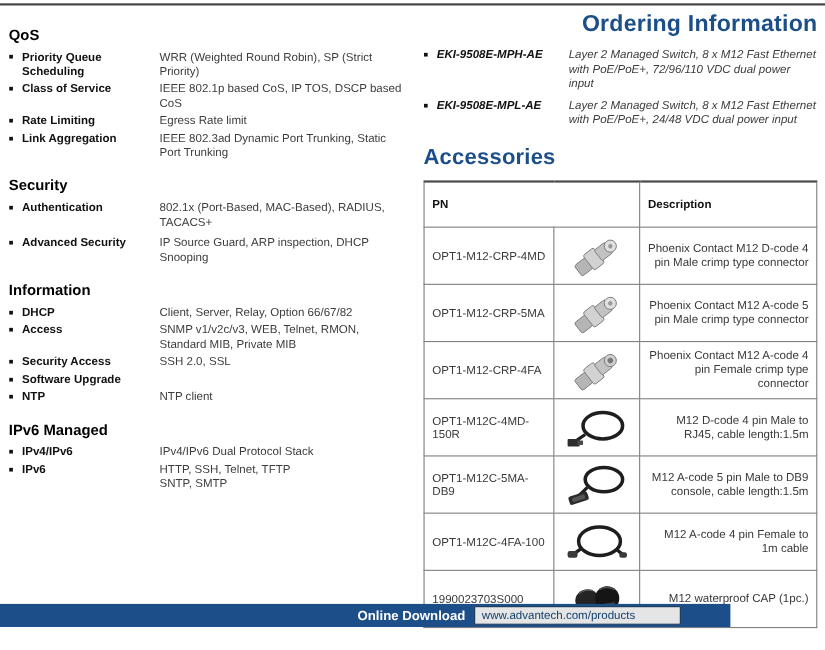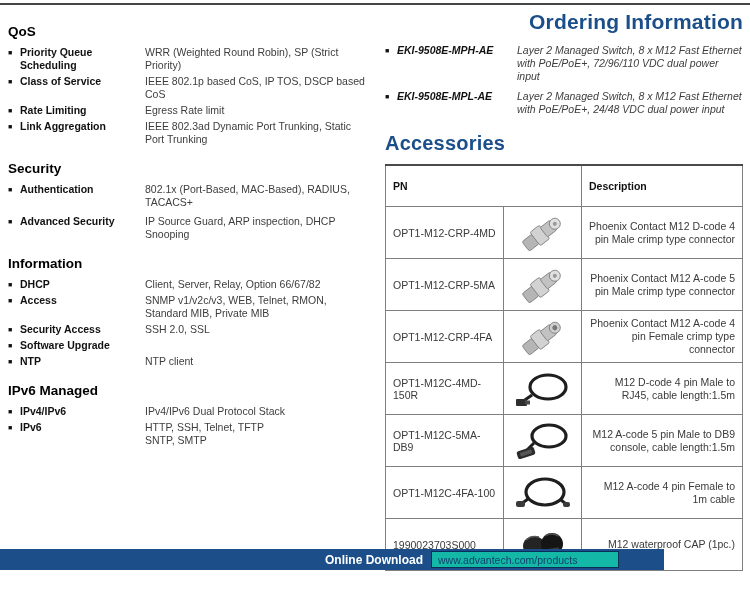--- a/index.html
+++ b/index.html
@@ -43,21 +43,21 @@
   tr.acc-row{height:52px;}
   col.w-pn{width:118px;} col.w-photo{width:78px;} col.w-desc{width:161px;}
 
   
   .footer-bar{
     position:absolute;left:0;top:549px;width:664px;height:21px;background:var(--blue);
     display:flex;align-items:center;justify-content:flex-end;padding-right:45px;box-sizing:border-box;
   }
   .footer-label{color:#fff;font-weight:bold;font-size:12px;margin-right:8px;white-space:nowrap;}
   .footer-url{
-    background:#14b8a6;border:1px solid #0c2f55;width:180px;height:15px;
+    background:#e5e5e5;border:1px solid #0c2f55;width:180px;height:15px;
     font-size:10.5px;color:#12406e;display:flex;align-items:center;padding-left:6px;
   }
   svg{display:block;margin:0 auto;}
 </style>
 </head>
 <body>
 
 <div class="top-rule"></div>
 
 <div class="col-left">

